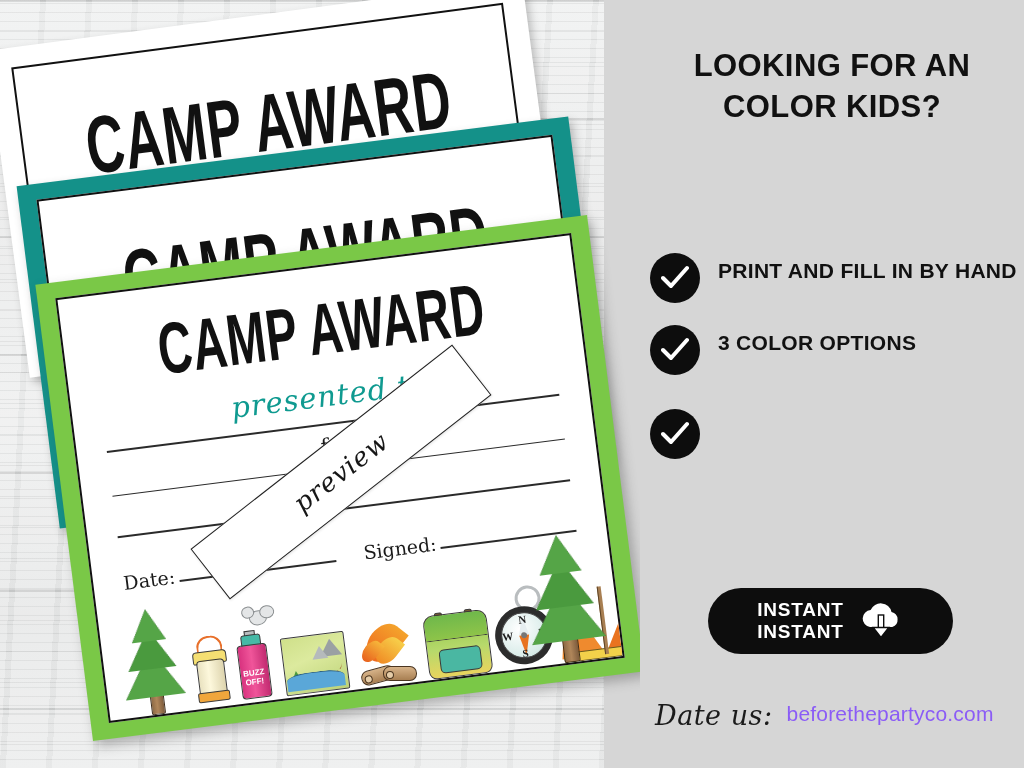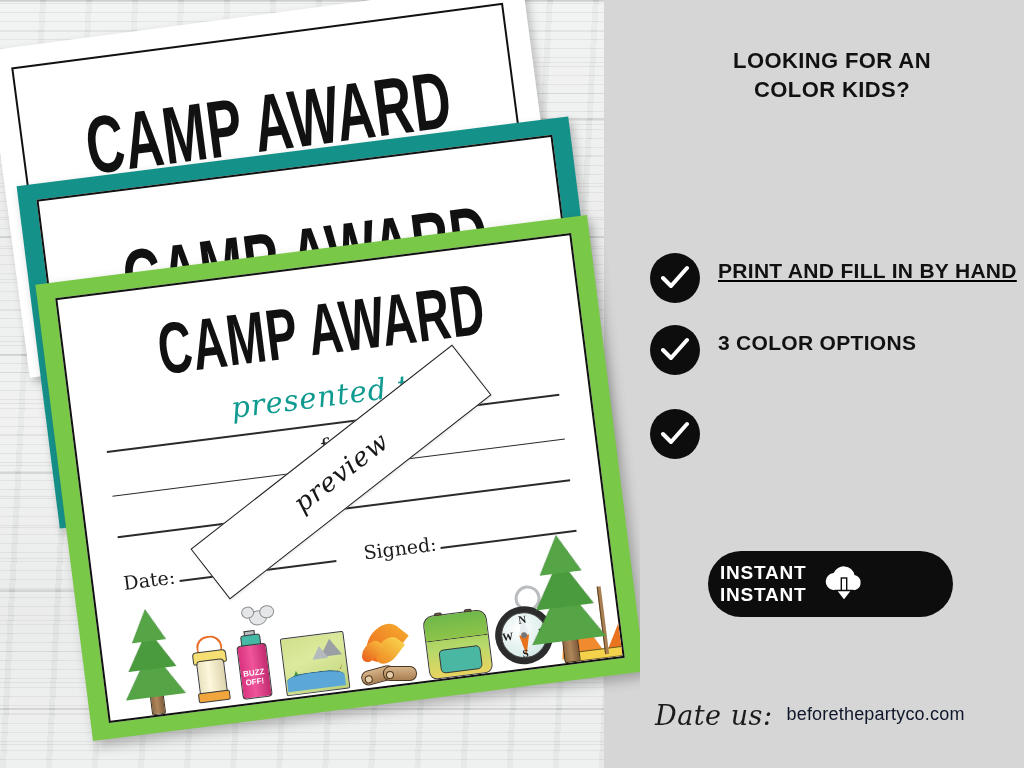--- a/index.html
+++ b/index.html
@@ -214,54 +214,54 @@
   .preview-strip span{
     font-family:"DejaVu Serif", serif;font-style:italic;font-size:26px;color:#161616;
     letter-spacing:1px;
   }
 
   
   .headline{
     position:absolute;left:640px;top:46px;width:384px;
     text-align:center;color:#111;
     font-family:"Liberation Sans", sans-serif;
-    font-weight:bold;font-size:22px;line-height:1.32;letter-spacing:.4px;
+    font-weight:bold;font-size:31px;line-height:1.32;letter-spacing:.4px;
   }
   .headline div{white-space:nowrap;}
 
   .bullets{position:absolute;left:650px;top:253px;width:374px;}
   .bullet{display:flex;align-items:flex-start;margin-bottom:20px;}
-  .bullet.b1{margin-bottom:22px;text-decoration:underline;}
+  .bullet.b1{margin-bottom:22px;}
   .bullet.b2{margin-bottom:34px;}
   .chk{
     flex:0 0 auto;width:50px;height:50px;border-radius:50%;background:#0d0d0d;
     position:relative;margin-right:18px;
   }
   .chk svg{position:absolute;left:11px;top:12px;}
   .btxt{
     padding-top:5px;color:#111;font-weight:bold;font-size:21px;line-height:1.24;
     letter-spacing:.3px;font-family:"Liberation Sans", sans-serif;
   }
 
   .dl-btn{
-    position:absolute;left:708px;top:551px;width:245px;height:66px;
+    position:absolute;left:708px;top:588px;width:245px;height:66px;
     background:#0d0d0d;border-radius:33px;
-    display:flex;align-items:center;gap:14px;
+    display:flex;align-items:center;justify-content:center;gap:14px;
     padding:0 12px;box-sizing:border-box;
   }
   .dl-txt{color:#fff;font-weight:bold;font-size:19px;line-height:1.18;text-align:center;letter-spacing:.8px;}
   .cloud-ico{position:relative;width:46px;height:40px;flex:0 0 auto;}
 
   .footer{position:absolute;left:655px;top:700px;width:370px;display:flex;align-items:center;gap:14px;}
   .find{
     font-family:"DejaVu Serif", serif;font-style:italic;font-size:27px;color:#1b1b1b;
     letter-spacing:.5px;
   }
   .site{
-    font-family:"Liberation Sans", sans-serif;font-size:18px;color:#0f172a;letter-spacing:.2px;
+    font-family:"Liberation Sans", sans-serif;font-size:21px;color:#8b5cf6;letter-spacing:.2px;
     padding-bottom:3px;
   }
 </style>
 </head>
 <body>
 
 <div class="stage">
 
   <div class="wood"></div>
   <div class="panel-bleed"></div>

